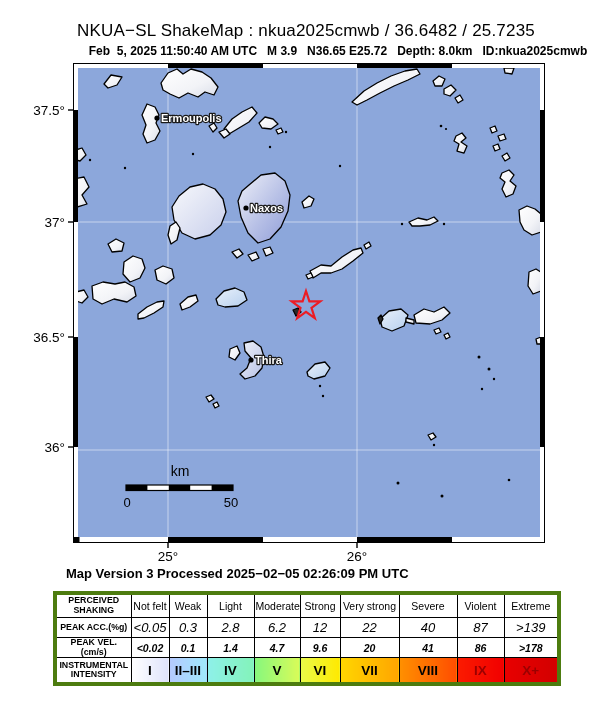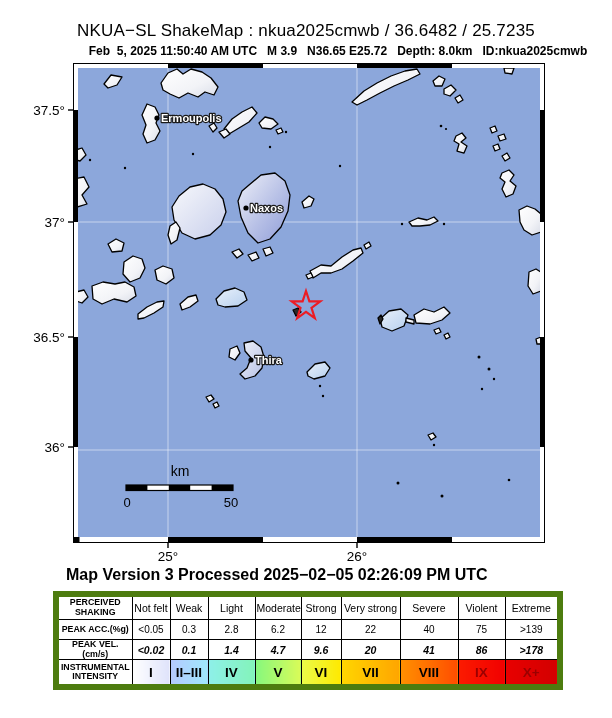--- a/index.html
+++ b/index.html
@@ -3,29 +3,29 @@
 <meta charset="utf-8">
 <style>
   html,body{margin:0;padding:0;background:#fff;}
   .page{position:relative;width:612px;height:718px;background:#ffffff;
         font-family:"Liberation Sans", sans-serif;color:#000;overflow:hidden;}
   .title{position:absolute;top:21px;left:0;width:612px;text-align:center;
          font-size:17px;letter-spacing:0.2px;white-space:pre;}
   .subtitle{position:absolute;top:44px;left:0;width:612px;text-align:center;
             font-size:12px;font-weight:bold;white-space:pre;margin-left:32px;}
   .map-svg{position:absolute;left:30px;top:56px;}
-  .version-line{position:absolute;left:66px;top:566px;font-size:16px;font-weight:bold;white-space:pre;}
+  .version-line{position:absolute;left:66px;top:566px;font-size:13px;font-weight:bold;white-space:pre;}
   .legend{position:absolute;left:53px;top:591px;width:504px;border-collapse:collapse;
-          table-layout:fixed;border:6px solid #4d7c0f;}
+          table-layout:fixed;border:4px solid #4d7c0f;}
   .legend th,.legend td{border:1.5px solid #000;text-align:center;vertical-align:middle;
           padding:0 1px;overflow:hidden;}
   .legend th{font-size:8.8px;line-height:1.1;font-weight:bold;}
   tr.r-shaking td{font-size:10.5px;height:22px;}
   tr.r-damage td{font-size:10px;height:22px;}
-  tr.r-acc td{font-size:10px;height:19px;}
+  tr.r-acc td{font-size:13px;height:19px;font-style:italic;}
   tr.r-vel td{font-size:10.5px;height:19px;font-weight:bold;font-style:italic;}
   tr.r-int td{font-size:13.5px;height:24px;font-weight:bold;}
   .scale-note{position:absolute;left:55px;top:704px;font-size:9.5px;font-weight:bold;}
   .axis-label{font-size:13.5px;fill:#000;}
   .place-label{font-size:11px;font-weight:bold;fill:#fff;stroke:#1a1a1a;stroke-width:2.4px;
                paint-order:stroke;stroke-linejoin:round;}
   .bar-label{font-size:14px;fill:#000;}
   .num-label{font-size:13px;fill:#000;}
   .island{stroke:#000;stroke-width:1.3;stroke-linejoin:round;}
   .islet-dot{fill:#000;stroke:none;}
@@ -246,21 +246,21 @@
     </tr>
     <tr class="r-acc">
       <th>PEAK ACC.(%g)</th>
       <td>&lt;0.05</td>
       <td>0.3</td>
       <td>2.8</td>
       <td>6.2</td>
       <td>12</td>
       <td>22</td>
       <td>40</td>
-      <td>75</td>
+      <td>87</td>
       <td>&gt;139</td>
     </tr>
     <tr class="r-vel">
       <th>PEAK VEL.(cm/s)</th>
       <td>&lt;0.02</td>
       <td>0.1</td>
       <td>1.4</td>
       <td>4.7</td>
       <td>9.6</td>
       <td>20</td>

